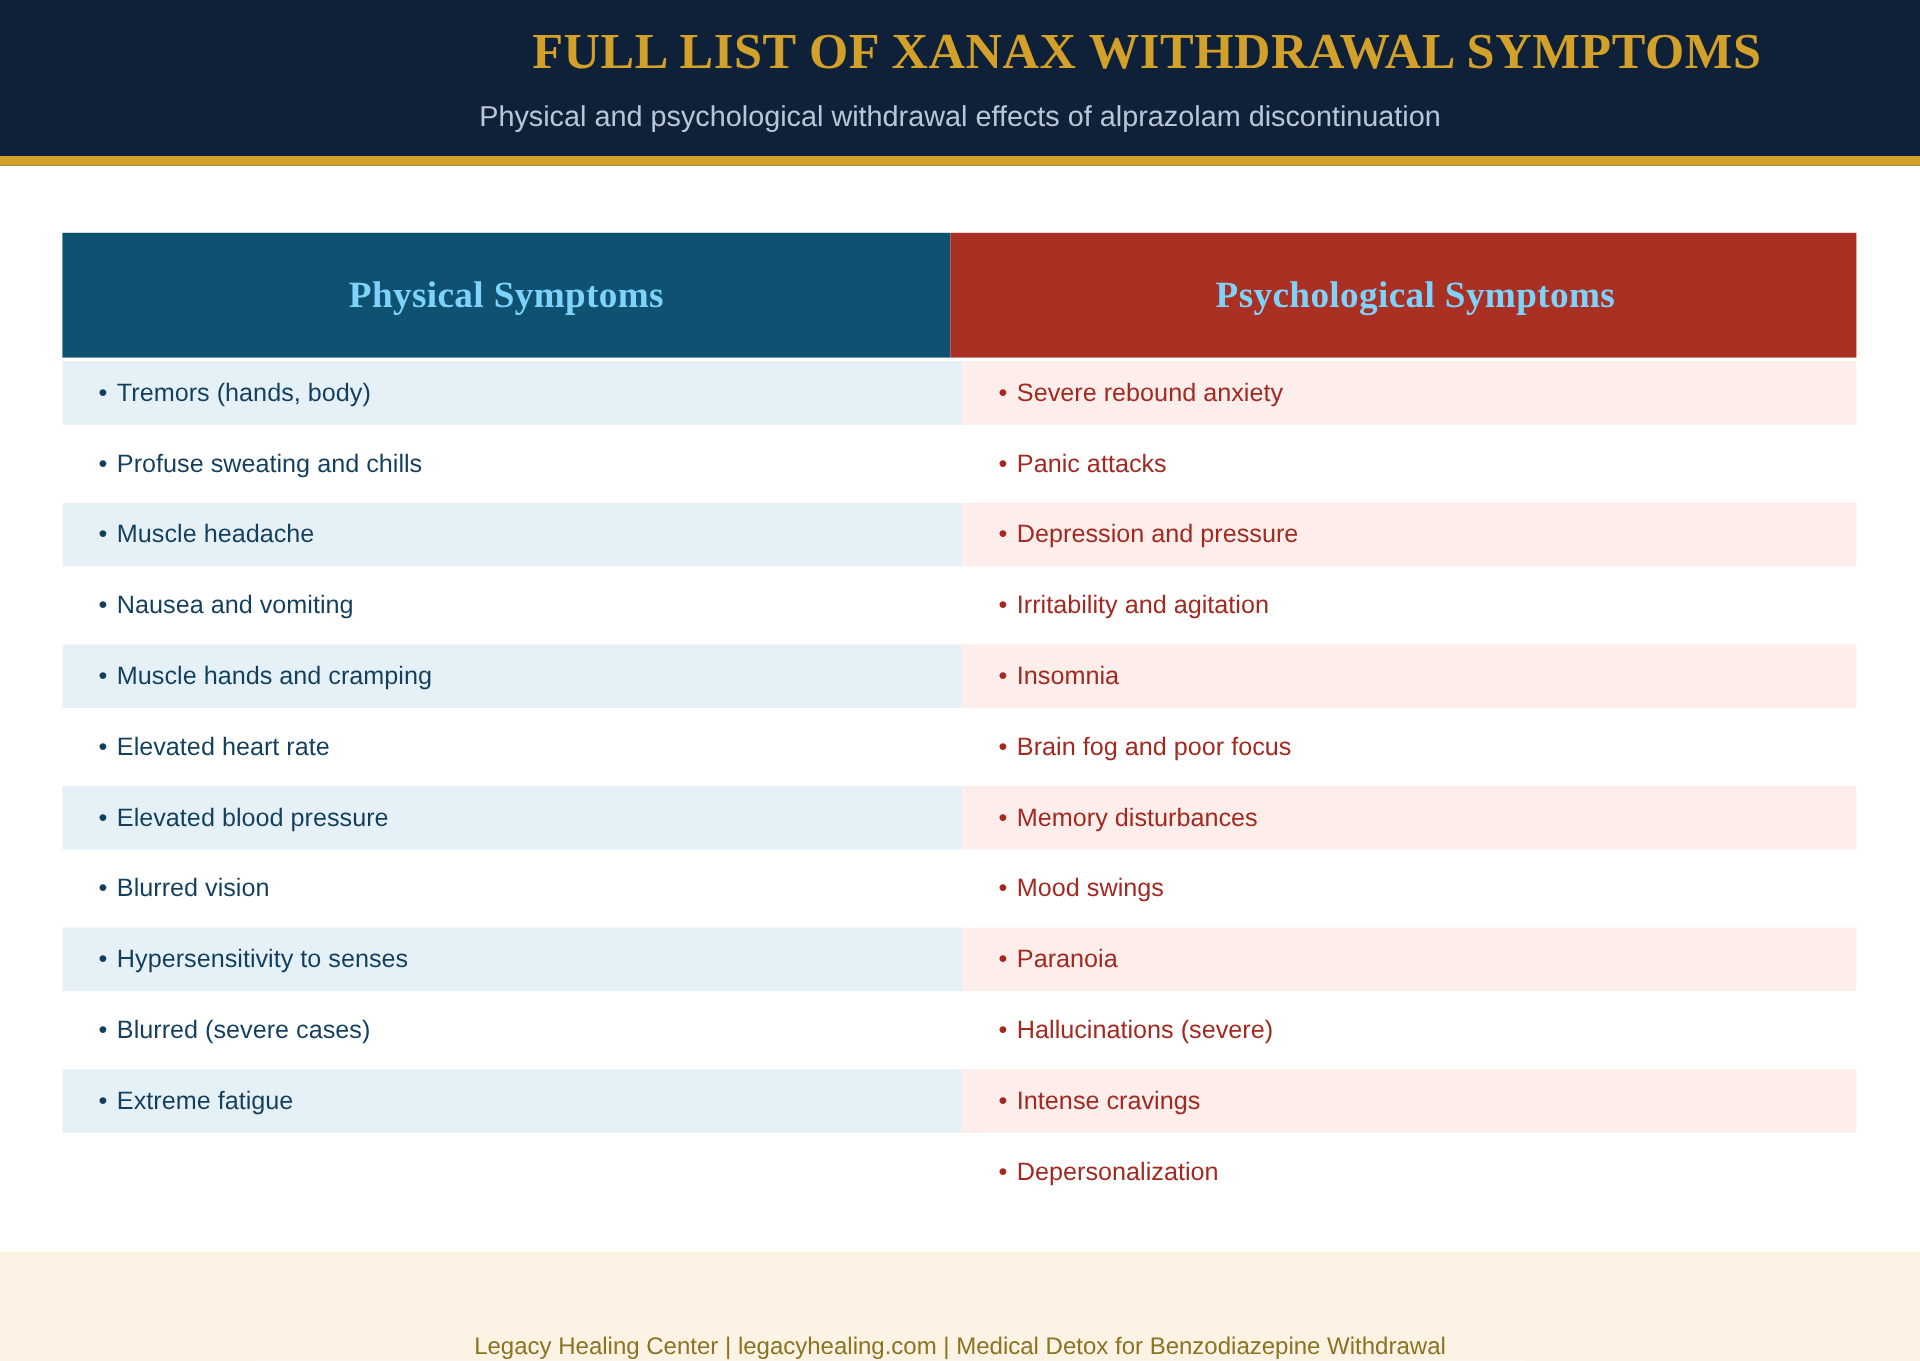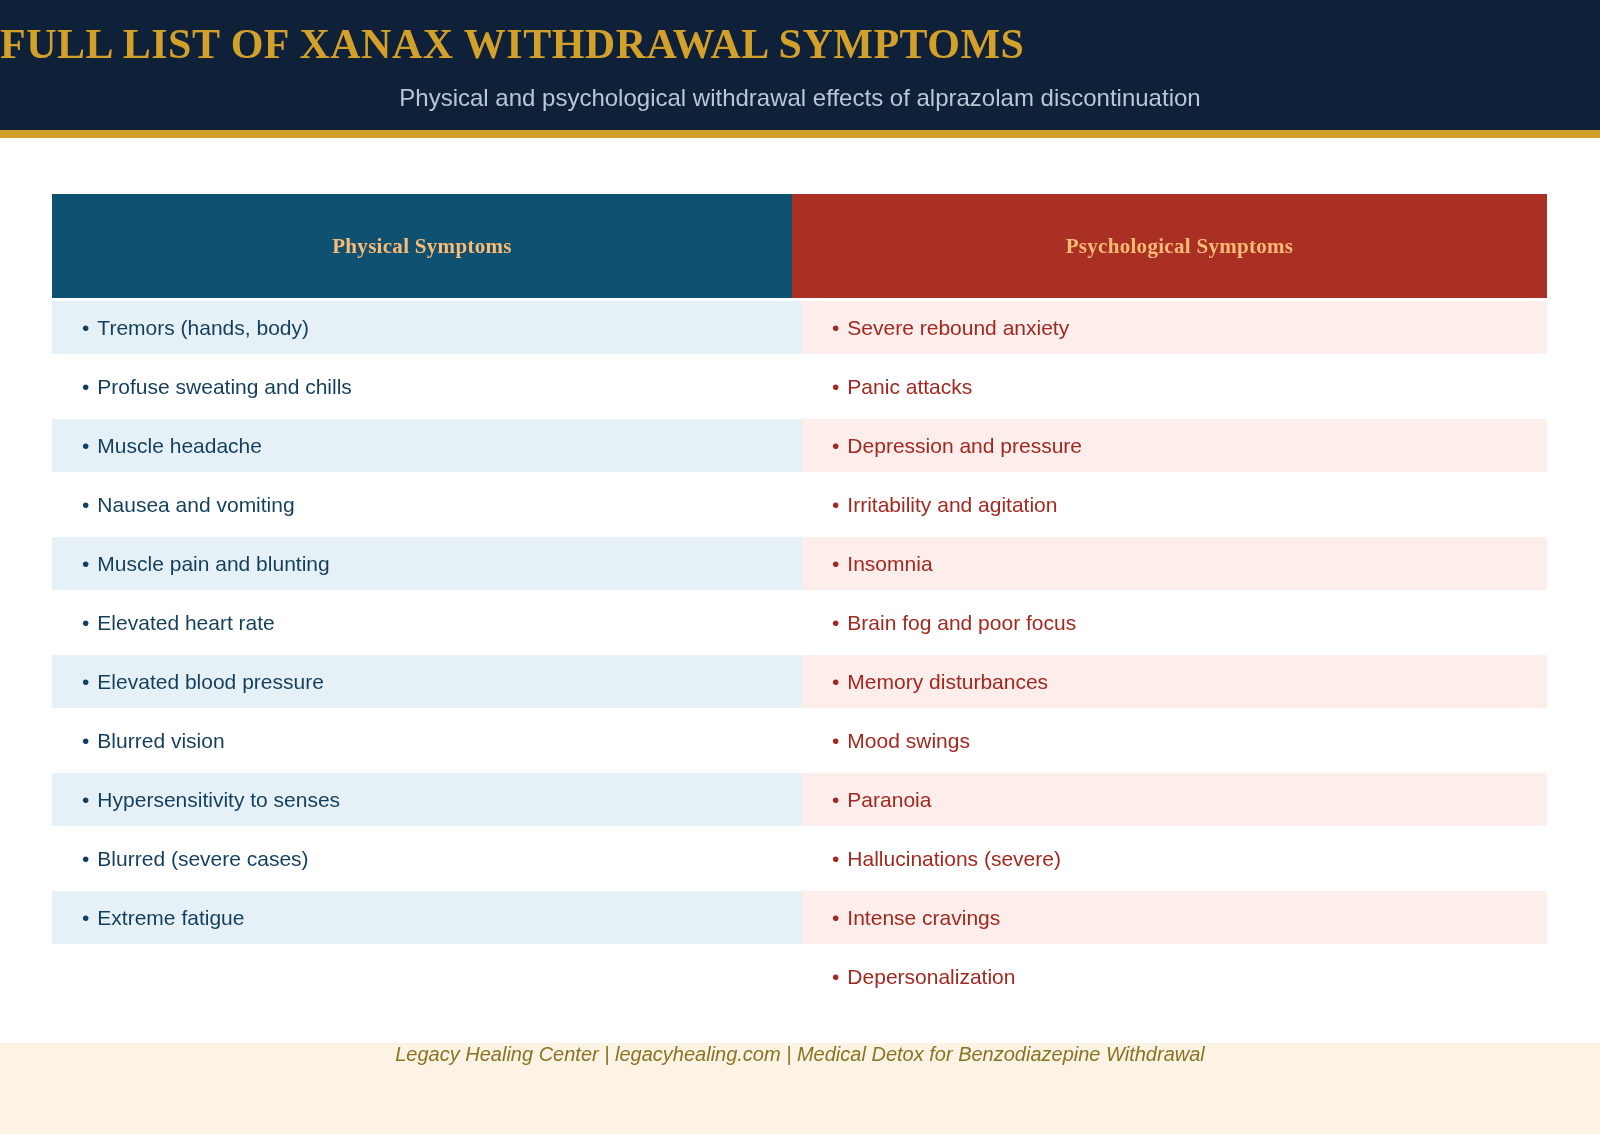--- a/index.html
+++ b/index.html
@@ -22,21 +22,21 @@
     width: 1600px;
     height: 138px;
     background: #0f2039;
     border-bottom: 8px solid #d3a029;
     box-sizing: border-box;
   }
   .header-title {
     position: absolute;
     left: 0; top: 20px;
     width: 1468px;
-    text-align: left;
+    text-align: right;
     font-family: "Liberation Serif", "DejaVu Serif", serif;
     font-weight: bold;
     font-size: 42px;
     letter-spacing: 0.5px;
     color: #d3a029;
     white-space: nowrap;
   }
   .header-subtitle {
     position: absolute;
     left: 0; top: 84px;
@@ -59,22 +59,22 @@
     display: flex;
     width: 1495px;
     height: 104px;
   }
   .head-cell {
     display: flex;
     align-items: center;
     justify-content: center;
     font-family: "Liberation Serif", "DejaVu Serif", serif;
     font-weight: bold;
-    font-size: 21px;
-    color: #fdba74;
+    font-size: 31px;
+    color: #7dd3fc;
     letter-spacing: 0.3px;
     white-space: nowrap;
   }
   .head-cell.left  { width: 750px; background: #0f5171; }
   .head-cell.right { width: 745px; background: #ab3024; padding-left: 20px; }
 
   .body-grid {
     position: relative;
     width: 1495px;
   }
@@ -121,23 +121,22 @@
 
   
   .footer-bar {
     position: absolute;
     left: 0;
     top: 1043px;
     width: 1600px;
     height: 91px;
     background: #fdf3e4;
     display: flex;
-    align-items: flex-start;
+    align-items: flex-end;
     justify-content: center;
-    font-style: italic;
   }
   .footer-text {
     font-family: "Liberation Sans", sans-serif;
     font-size: 20px;
     color: #8a7322;
     white-space: nowrap;
   }
 </style>
 </head>
 <body>
@@ -182,21 +181,21 @@
         <div class="stripe"></div>
         <div class="sym-text">
             <span class="bullet">•</span>
             <span>Nausea and vomiting</span>
           </div>
       </div>
       <div class="sym-row alt">
         <div class="stripe"></div>
         <div class="sym-text">
             <span class="bullet">•</span>
-            <span>Muscle pain and blunting</span>
+            <span>Muscle hands and cramping</span>
           </div>
       </div>
       <div class="sym-row">
         <div class="stripe"></div>
         <div class="sym-text">
             <span class="bullet">•</span>
             <span>Elevated heart rate</span>
           </div>
       </div>
       <div class="sym-row alt">

